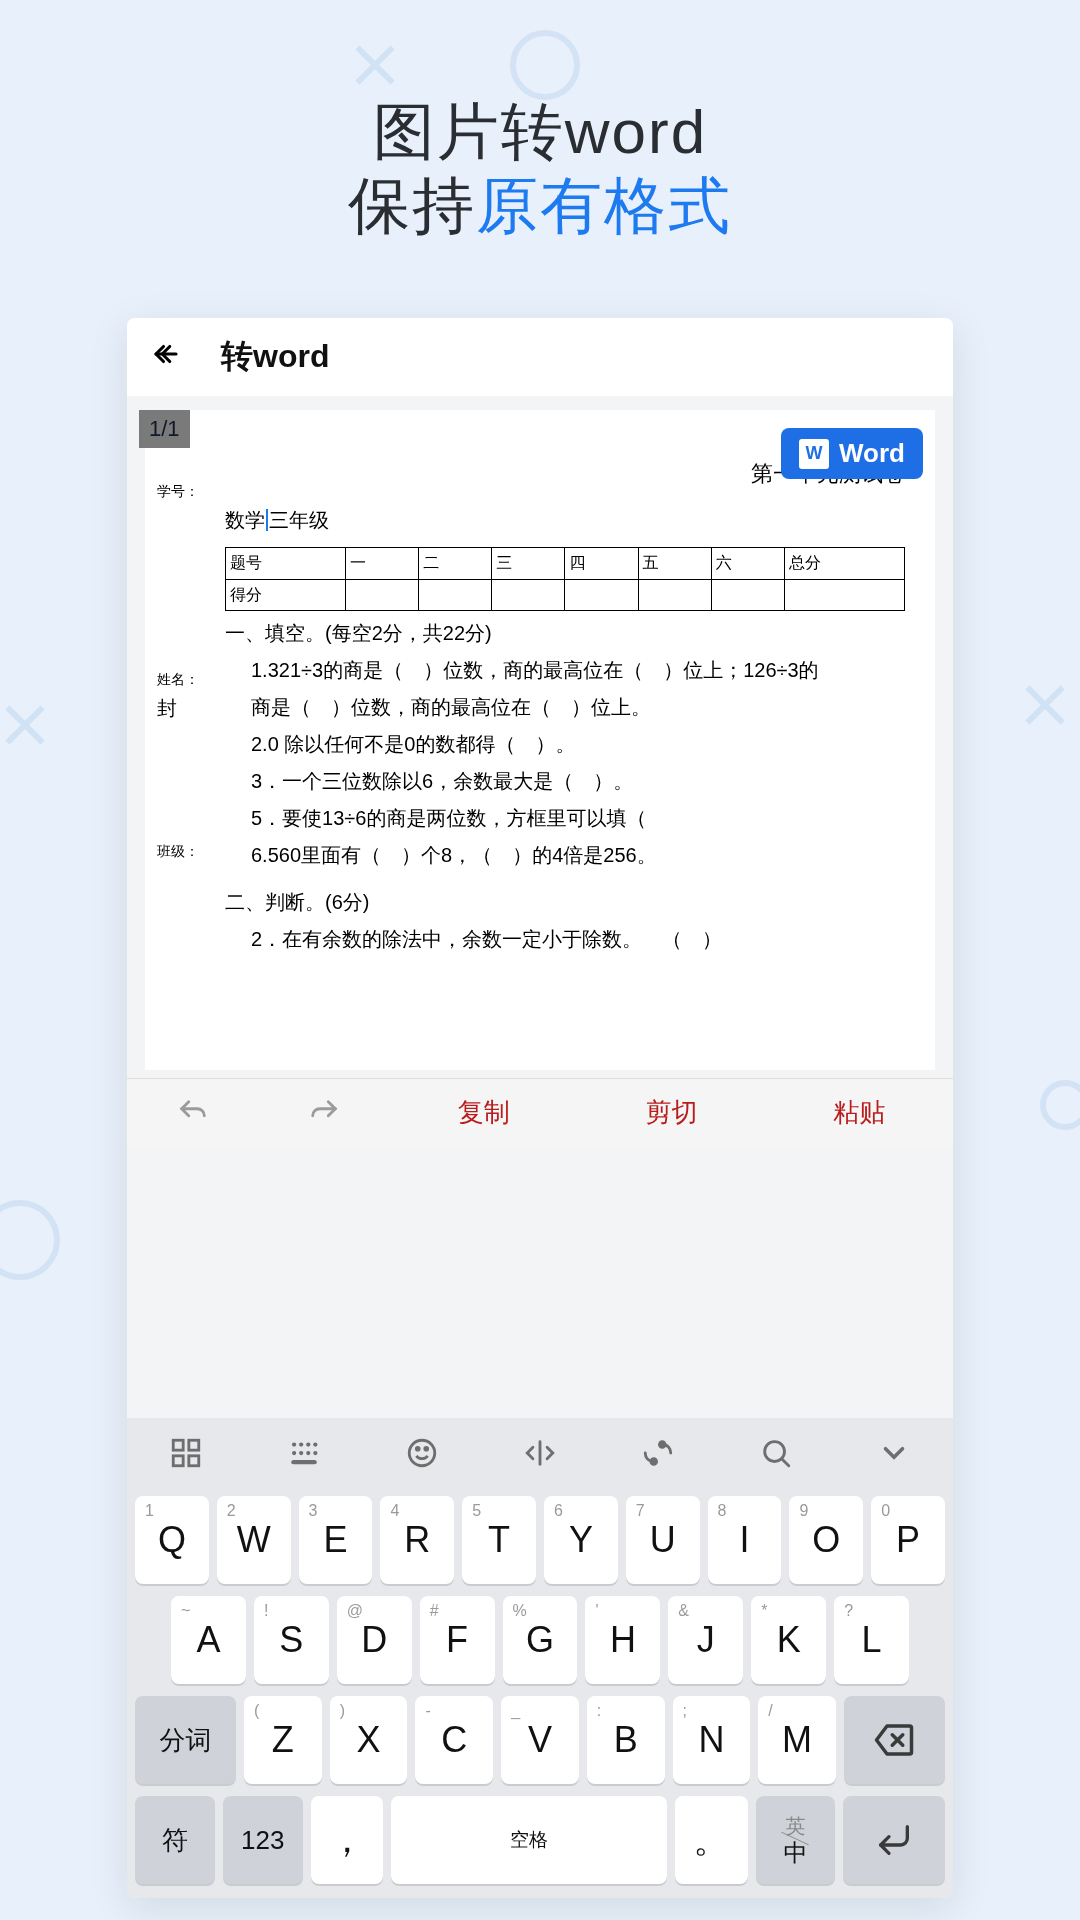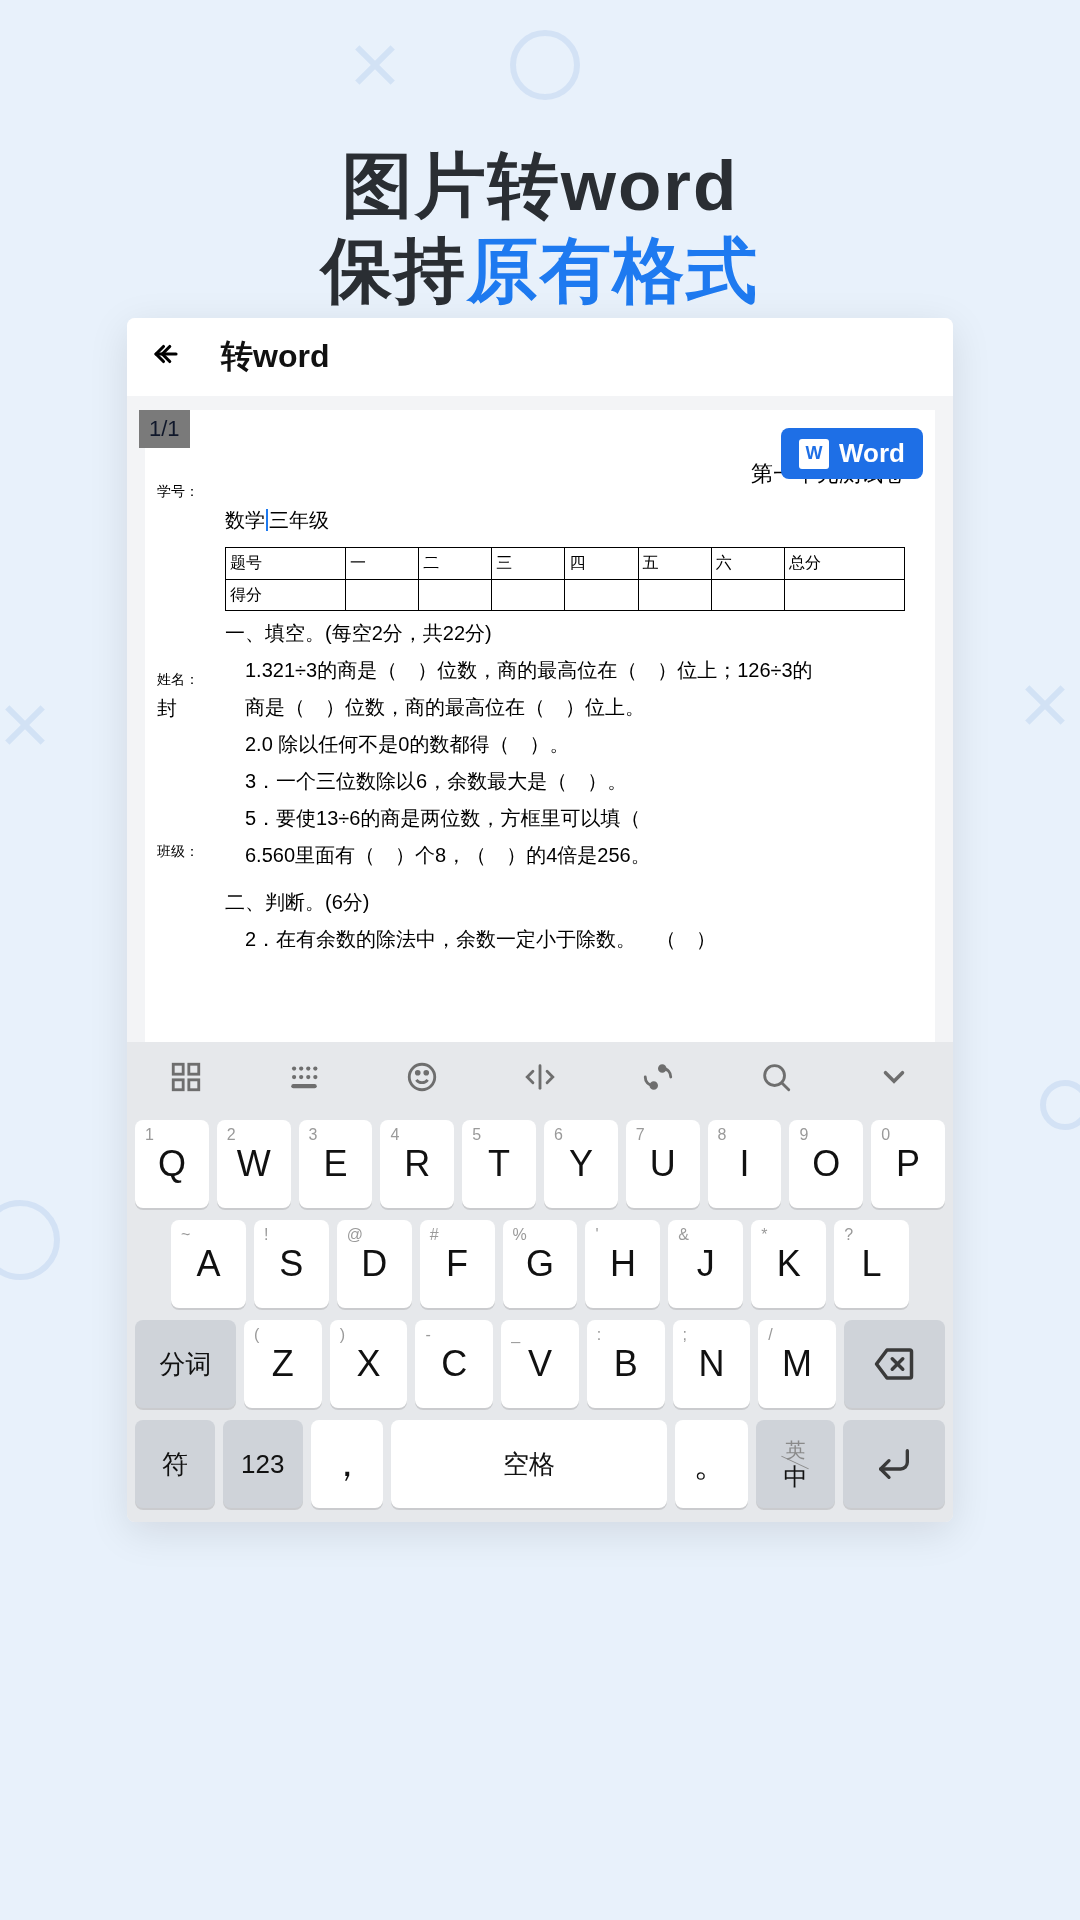--- a/index.html
+++ b/index.html
@@ -20,37 +20,36 @@
   background: currentColor; transform-origin: center;
 }
 .bg-shape.x::before { transform: translateX(-50%) rotate(45deg); }
 .bg-shape.x::after  { transform: translateX(-50%) rotate(-45deg); }
 
 .headline {
   position: absolute;
   top: 95px;
   left: 0; right: 0;
   text-align: center;
-  font-size: 71px;
-  font-weight: 700;
+  font-size: 62px;
+  font-weight: 400;
   line-height: 1.2;
   color: #2a2e33;
   letter-spacing: 2px;
-  margin-top: 48px;
 }
 .headline .accent { color: #1e7af0; }
 
 
 .phone {
   position: absolute;
   top: 318px;
   left: 50%;
   transform: translateX(-50%);
   width: 826px;
-  height: 1204px;
+  height: 1580px;
   background: #f3f4f6;
   border-radius: 8px;
   box-shadow: 0 10px 40px rgba(0,0,0,0.1);
   overflow: hidden;
 }
 
 
 .app-header {
   background: #ffffff;
   height: 78px;
@@ -131,21 +130,21 @@
 }
 table.score td, table.score th {
   border: 1px solid #000;
   padding: 2px 4px;
   height: 24px;
   font-weight: normal;
   text-align: left;
 }
 
 .section { margin-top: 6px; }
-.q { margin-left: 20px; margin-top: 4px; }
+.q { margin-left: 26px; margin-top: 4px; }
 
 
 .edit-bar {
   display: flex;
   background: #f5f5f5;
   border-top: 1px solid #ddd;
   height: 68px;
 }
 .edit-bar > div {
   flex: 1;
@@ -185,21 +184,21 @@
   flex-direction: column;
   align-items: center;
   justify-content: center;
   box-shadow: 0 2px 0 rgba(0,0,0,0.12);
   position: relative;
   font-size: 36px;
   color: #111;
 }
 .key .sup { position: absolute; top: 6px; left: 10px; font-size: 16px; color: #9a9a9a; }
 .key.fn { background: #cfd3d9; font-size: 26px; }
-.key.space { flex: 3.8; font-size: 26px; }
+.key.space { flex: 3.8; font-size: 19px; }
 .key.ret { background: #cfd3d9; }
 .key.ret svg { width: 40px; height: 40px; }
 .krow.r2 { padding: 0 36px; }
 .key.lang { background:#cfd3d9; font-size: 18px; line-height:1; flex-direction: column; }
 .key.lang .small { font-size: 20px; color:#8a8a8a; }
 .key.lang .divider { width: 30px; height:1px; background:#8a8a8a; transform: rotate(25deg); margin: 2px 0;}
 .key.bksp svg { width: 42px; height: 42px; }
 </style>
 </head>
 <body>

